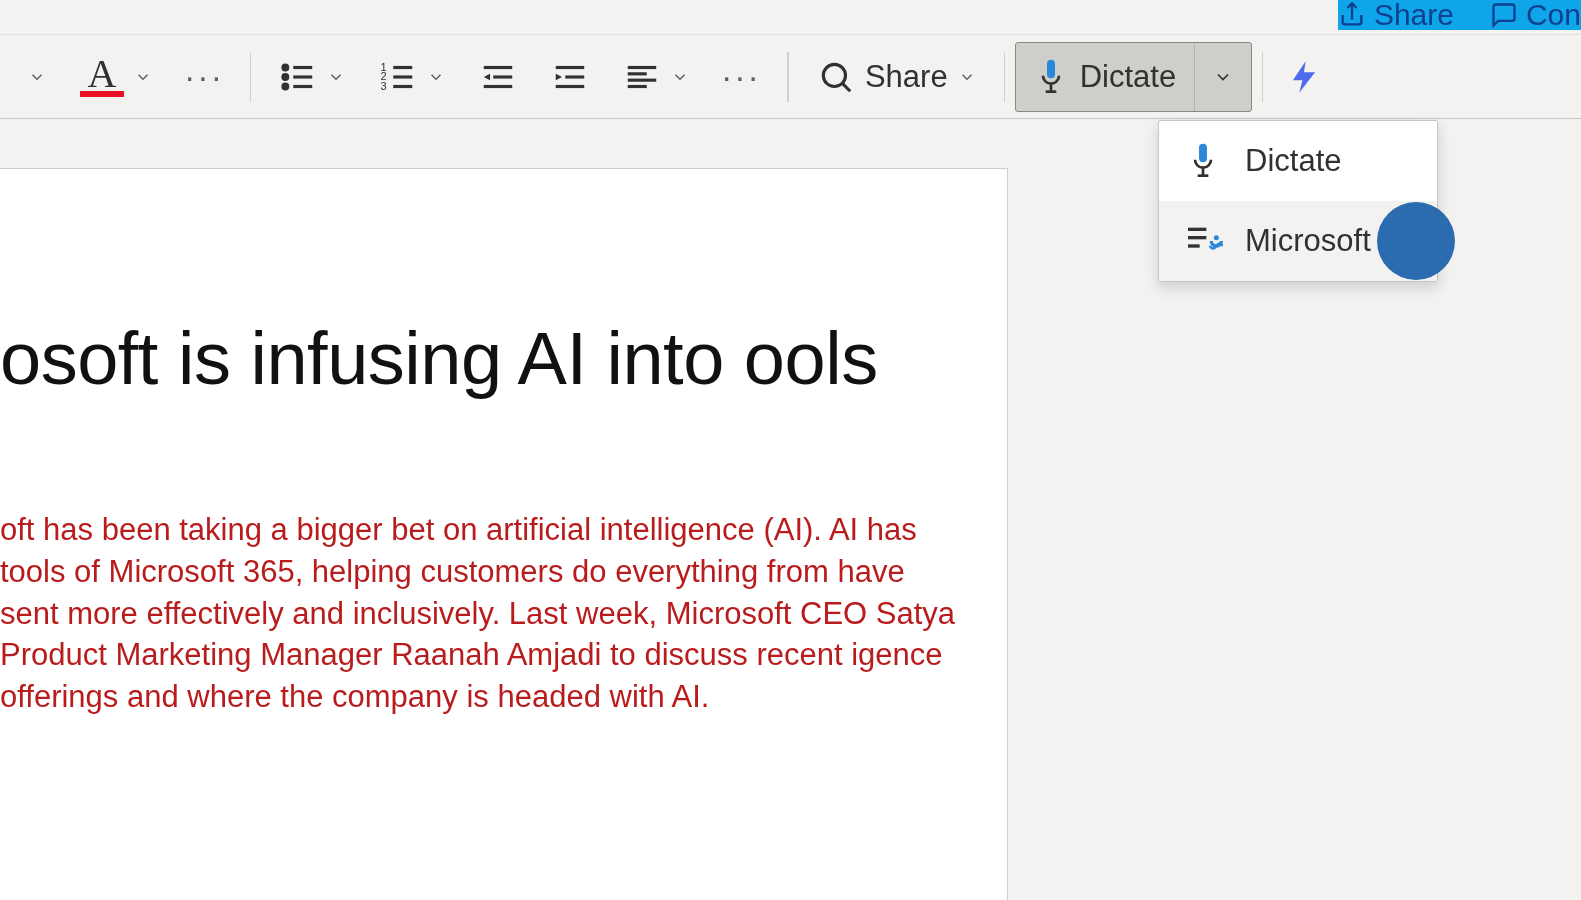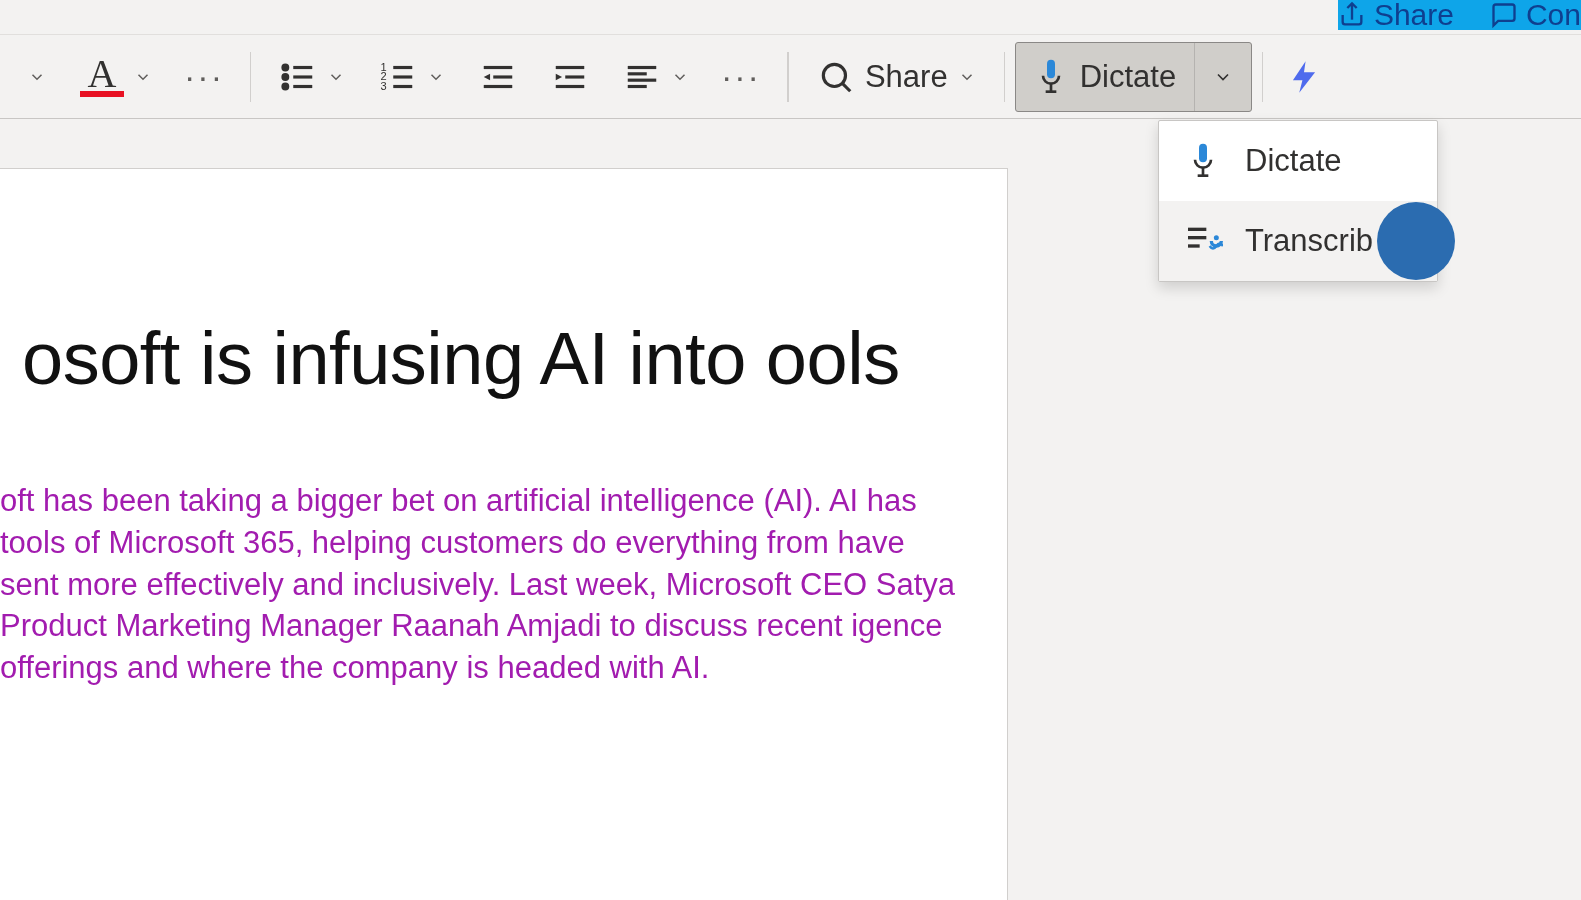--- a/index.html
+++ b/index.html
@@ -152,26 +152,25 @@
   padding: 150px 50px 40px 0;
   overflow: hidden;
 }
 .page h1 {
   font-size: 74px;
   font-weight: 400;
   color: #111;
   line-height: 1.08;
   letter-spacing: -0.5px;
   font-family: 'Segoe UI Light','Segoe UI',sans-serif;
-  padding-left: 22px;
 }
 .page p {
-  margin-top: 81px;
+  margin-top: 110px;
   font-size: 31px;
-  color: #a21caf;
+  color: #b91c1c;
   line-height: 1.35;
   font-weight: 400;
 }
 
 
 .canvas-right {
   position: absolute;
   top: 120px;
   left: 1008px;
   right: 0;
@@ -341,21 +340,21 @@
   </div>
   <div class="dropdown-item hover">
     <svg viewBox="0 0 24 24" fill="none" stroke="#323130" stroke-width="2">
         <line x1="3" y1="5" x2="14" y2="5"></line>
         <line x1="3" y1="10" x2="14" y2="10"></line>
         <line x1="3" y1="15" x2="10" y2="15"></line>
         <path d="M17 12 a3 3 0 006 0" stroke="#2b88d8"></path>
         <circle cx="20" cy="10" r="1.5" fill="#2b88d8" stroke="none"></circle>
         <path d="M16 15 q2 3 4 0 q2 -3 4 0" stroke="#2b88d8" fill="none" stroke-width="1.5"></path>
       </svg>
-    <span>Transcrib</span>
+    <span>Microsoft</span>
     <div class="click-dot"></div>
   </div>
 </div>
 
 <div class="canvas-right"></div>
 <div class="page">
   <h1>osoft is infusing AI into ools</h1>
   <p>oft has been taking a bigger bet on artificial intelligence (AI). AI has tools of Microsoft 365, helping customers do everything from have sent more effectively and inclusively. Last week, Microsoft CEO Satya Product Marketing Manager Raanah Amjadi to discuss recent igence offerings and where the company is headed with AI.</p>
 </div>
 

